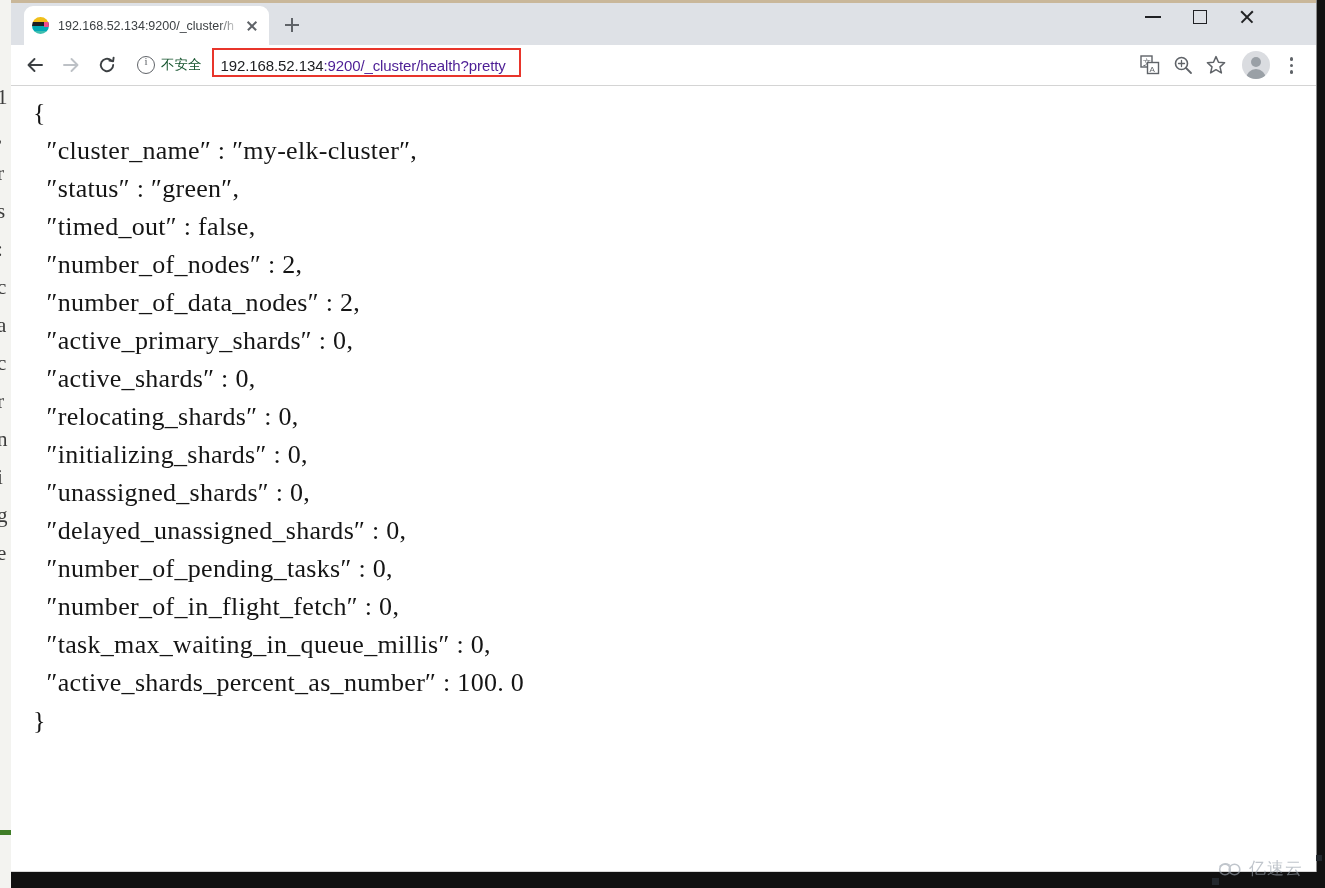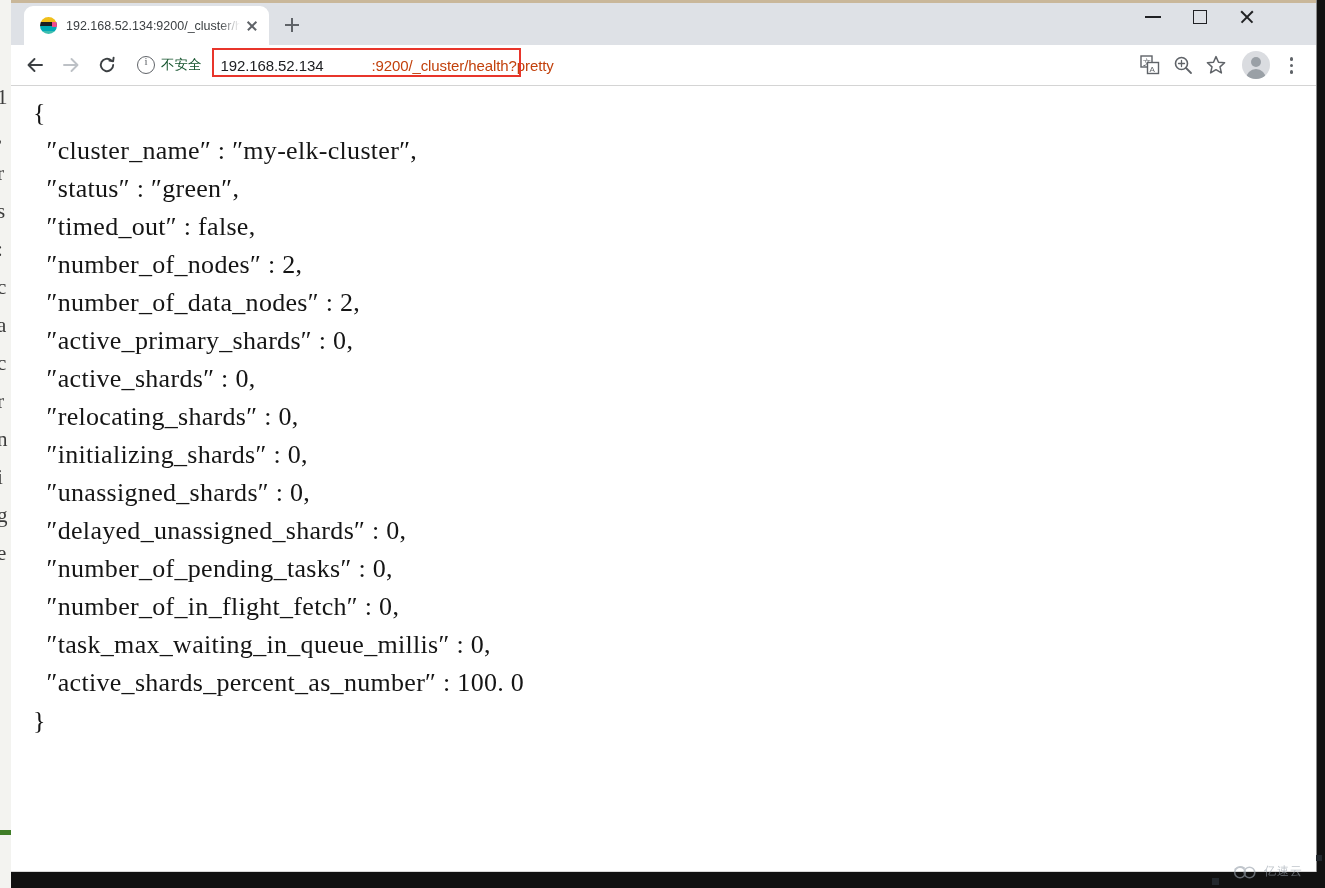--- a/index.html
+++ b/index.html
@@ -72,21 +72,21 @@
   }
   #active-tab {
     position: absolute;
     left: 13px; top: 6px;
     width: 245px;
     height: 39px;
     background: #ffffff;
     border-radius: 9px 9px 0 0;
     display: flex;
     align-items: center;
-    padding: 0 8px 0 16px;
+    padding: 0 8px 0 8px;
     box-sizing: border-box;
   }
   #tab-favicon {
     width: 17px; height: 17px;
     flex: 0 0 17px;
     border-radius: 50%;
     position: relative;
     overflow: hidden;
     margin-right: 9px;
     background: #ffffff;
@@ -222,21 +222,21 @@
     box-sizing: border-box;
     pointer-events: none;
   }
   #url-text {
     font-size: 15px;
     color: #202124;
     white-space: nowrap;
     padding-left: 9px;
     letter-spacing: -0.1px;
   }
-  #url-text .url-rest { color: #c2410c; margin-left: 48px; }
+  #url-text .url-rest { color: #4c1d95; }
 
   .tb-icon {
     width: 30px; height: 30px;
     position: relative;
     flex: 0 0 30px;
     margin-right: 3px;
   }
   #tb-profile {
     width: 28px; height: 28px;
     flex: 0 0 28px;
@@ -295,21 +295,21 @@
     align-items: center;
     opacity: 0.62;
     z-index: 20;
   }
   #watermark-logo {
     width: 26px; height: 16px;
     margin-right: 5px;
     flex: 0 0 26px;
   }
   #watermark-text {
-    font-size: 12px;
+    font-size: 17px;
     color: #9aa3ad;
     letter-spacing: 1px;
     font-family: "DejaVu Sans", sans-serif;
   }
   #wm-sq1 { position:absolute; right: 3px; bottom: 27px; width: 6px; height: 6px; background:#23282d; }
   #wm-sq2 { position:absolute; right: 106px; bottom: 3px; width: 7px; height: 7px; background:#23282d; }
 </style>
 </head>
 <body>
 

